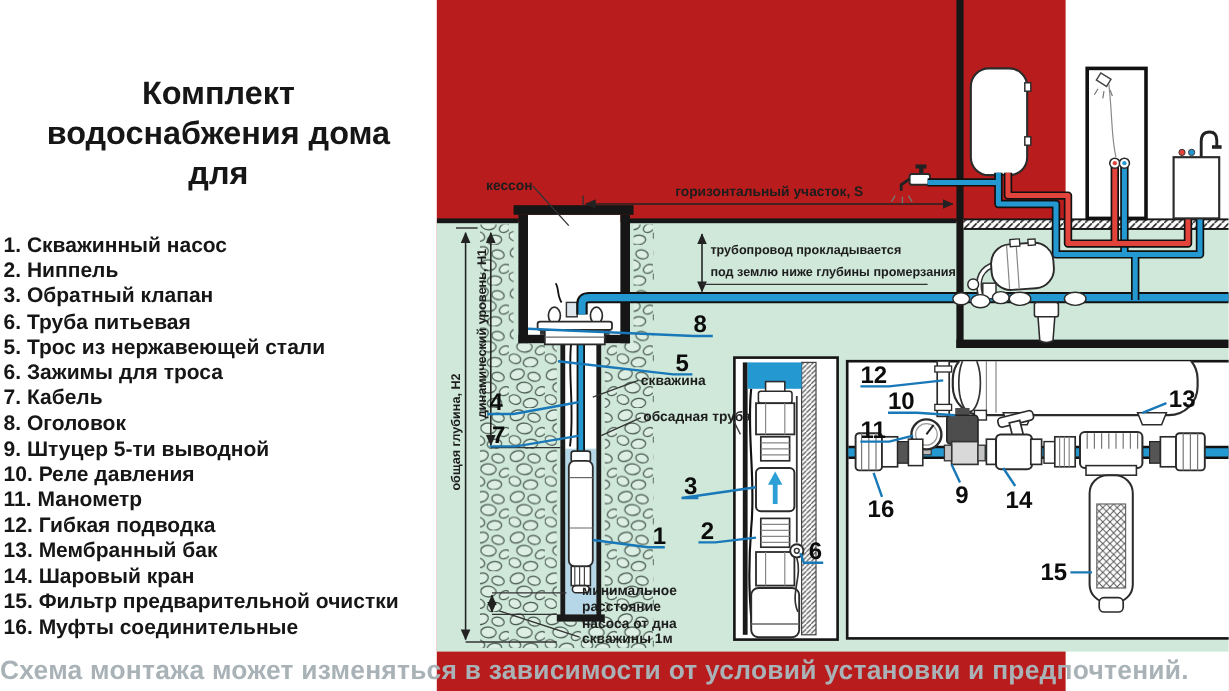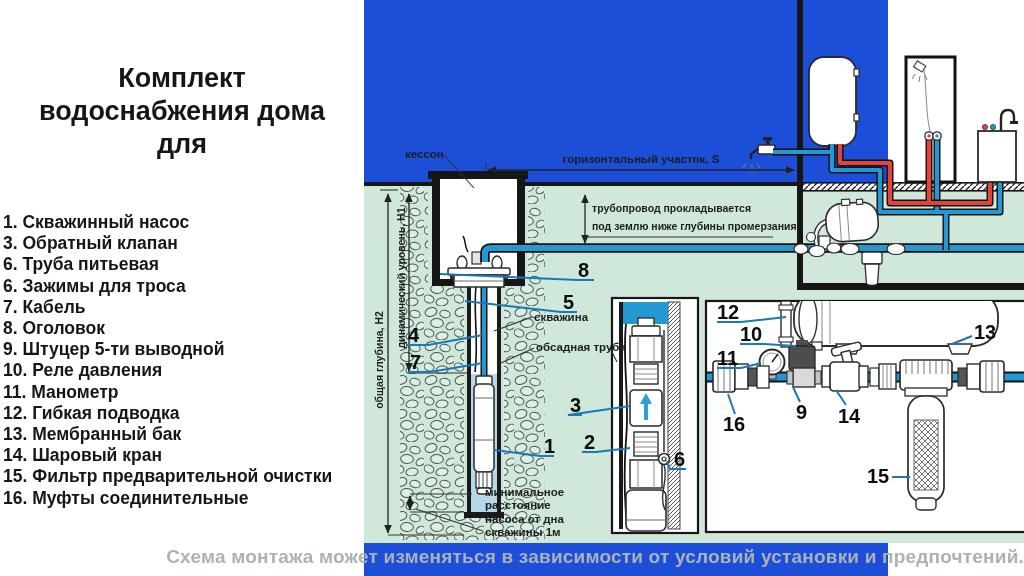--- a/index.html
+++ b/index.html
@@ -1,20 +1,20 @@
 <!DOCTYPE html>
 <html><head>
 <meta charset="utf-8">
 <style>
   html,body{margin:0;padding:0;background:#fff;width:1024px;height:576px;overflow:hidden;}
-  .stage{position:relative;width:888px;height:576px;background:#1d4ed8;font-family:"Liberation Sans","DejaVu Sans",sans-serif;}
+  .stage{position:relative;width:888px;height:576px;background:#b91c1c;font-family:"Liberation Sans","DejaVu Sans",sans-serif;}
   .left-panel{position:absolute;left:0;top:0;width:364px;height:576px;background:#fff;}
   .title{position:absolute;left:0;top:62px;width:364px;text-align:center;font-weight:bold;font-size:27px;line-height:33px;color:#161616;}
-  .parts{position:absolute;left:3px;top:194px;width:361px;font-weight:bold;font-size:17.5px;line-height:21.2px;color:#161616;white-space:nowrap;margin-top:18px;}
-  .footer-note{position:absolute;left:0;top:546px;width:1024px;text-align:right;font-weight:bold;font-size:19px;color:#a9b3b7;letter-spacing:.2px;}
+  .parts{position:absolute;left:3px;top:194px;width:361px;font-weight:bold;font-size:17.5px;line-height:21.2px;color:#161616;white-space:nowrap;}
+  .footer-note{position:absolute;left:0;top:546px;width:1024px;text-align:left;font-weight:bold;font-size:22px;color:#a9b3b7;letter-spacing:.2px;}
   svg text{font-family:"Liberation Sans","DejaVu Sans",sans-serif;}
   .lbl{font-size:11.5px;font-weight:bold;fill:#1d1d1d;}
   .lbl-sm{font-size:10.5px;font-weight:bold;fill:#1d1d1d;}
   .num{font-size:20px;font-weight:bold;fill:#0c0c0c;}
   .ldr{stroke:#1878b8;stroke-width:2;fill:none;}
   .thin{stroke:#333;stroke-width:1.1;fill:none;}
   .dim{stroke:#222;stroke-width:1.3;fill:none;}
   .ol{stroke:#111;fill:none;stroke-linejoin:round;stroke-linecap:butt;}
   .blue{stroke:#2499d1;fill:none;stroke-linejoin:round;}
   .red{stroke:#e2443b;fill:none;stroke-linejoin:round;}
@@ -26,22 +26,24 @@
 <div class="stage">
 
   <div class="left-panel">
     <div class="title">
       <div>Комплект</div>
       <div>водоснабжения дома</div>
       <div>для</div>
     </div>
     <div class="parts">
       <div>1. Скважинный насос</div>
+      <div>2. Ниппель</div>
       <div>3. Обратный клапан</div>
       <div>6. Труба питьевая</div>
+      <div>5. Трос из нержавеющей стали</div>
       <div>6. Зажимы для троса</div>
       <div>7. Кабель</div>
       <div>8. Оголовок</div>
       <div>9. Штуцер 5-ти выводной</div>
       <div>10. Реле давления</div>
       <div>11. Манометр</div>
       <div>12. Гибкая подводка</div>
       <div>13. Мембранный бак</div>
       <div>14. Шаровый кран</div>
       <div>15. Фильтр предварительной очистки</div>

